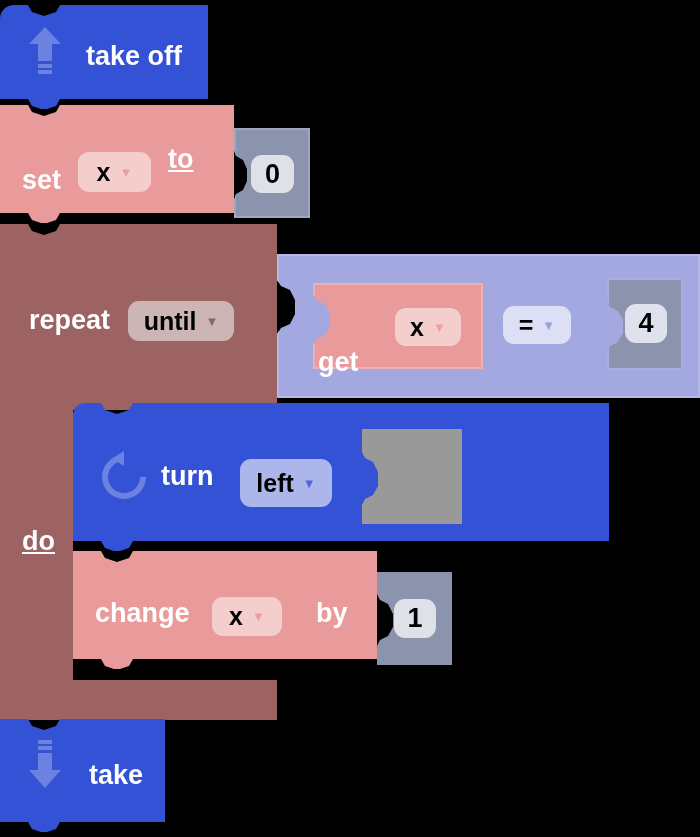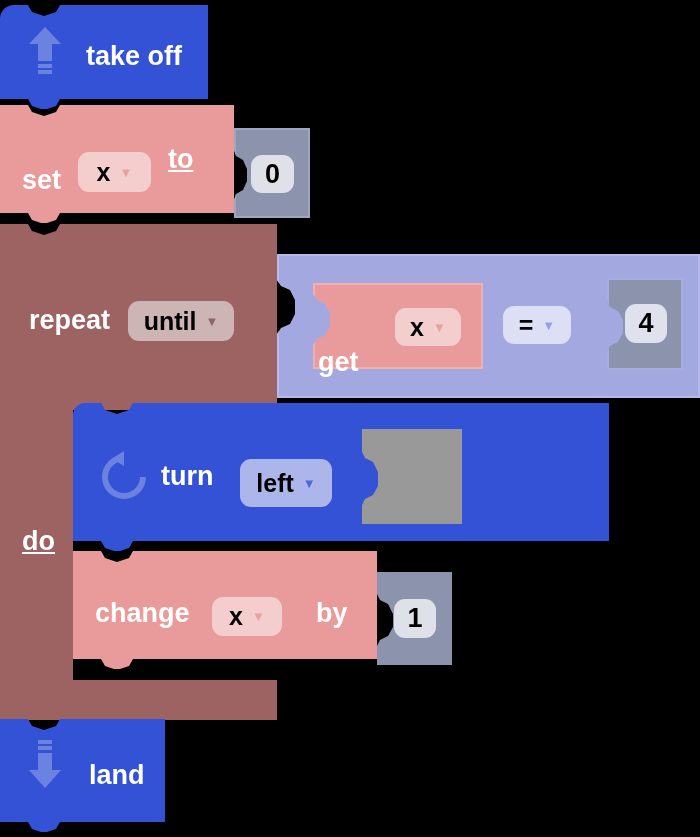--- a/index.html
+++ b/index.html
@@ -156,15 +156,15 @@
   <div class="lbl" style="left:316px;top:600px;">by</div>
   <div class="blk" id="num1"></div>
   <div class="numfield" style="left:394px;top:599px;width:42px;height:39px;background:#dfe1e8;">1</div>
 
   <div class="blk" id="landblk"></div>
   <svg id="land-arrow" viewBox="0 0 36 52">
     <rect x="11" y="2" width="14" height="4" fill="#6b82e0"></rect>
     <rect x="11" y="8" width="14" height="4" fill="#6b82e0"></rect>
     <polygon points="11,15 25,15 25,32 34,32 18,50 2,32 11,32" fill="#6b82e0"></polygon>
   </svg>
-  <div class="lbl" style="left:89px;top:762px;">land</div>
+  <div class="lbl" style="left:89px;top:762px;">take</div>
 
 </div>
 
 </body></html>

